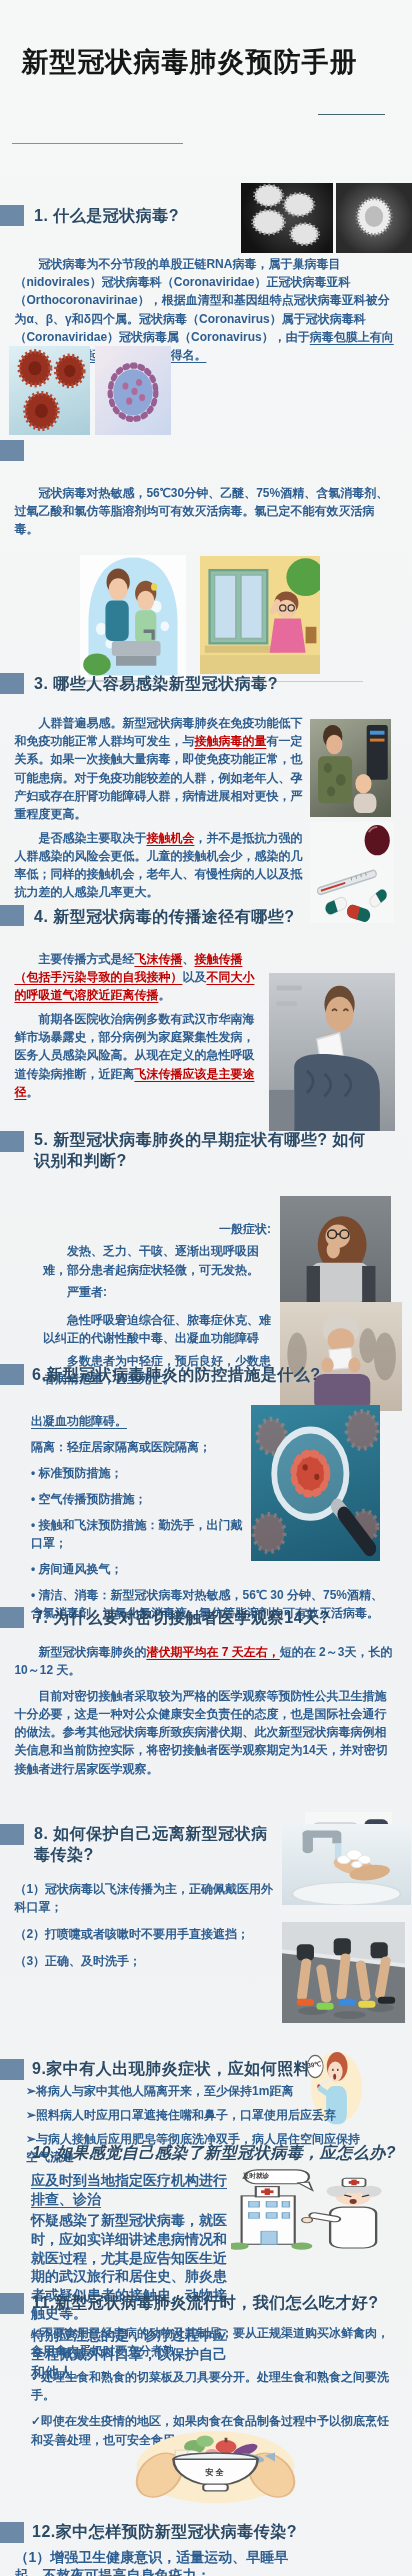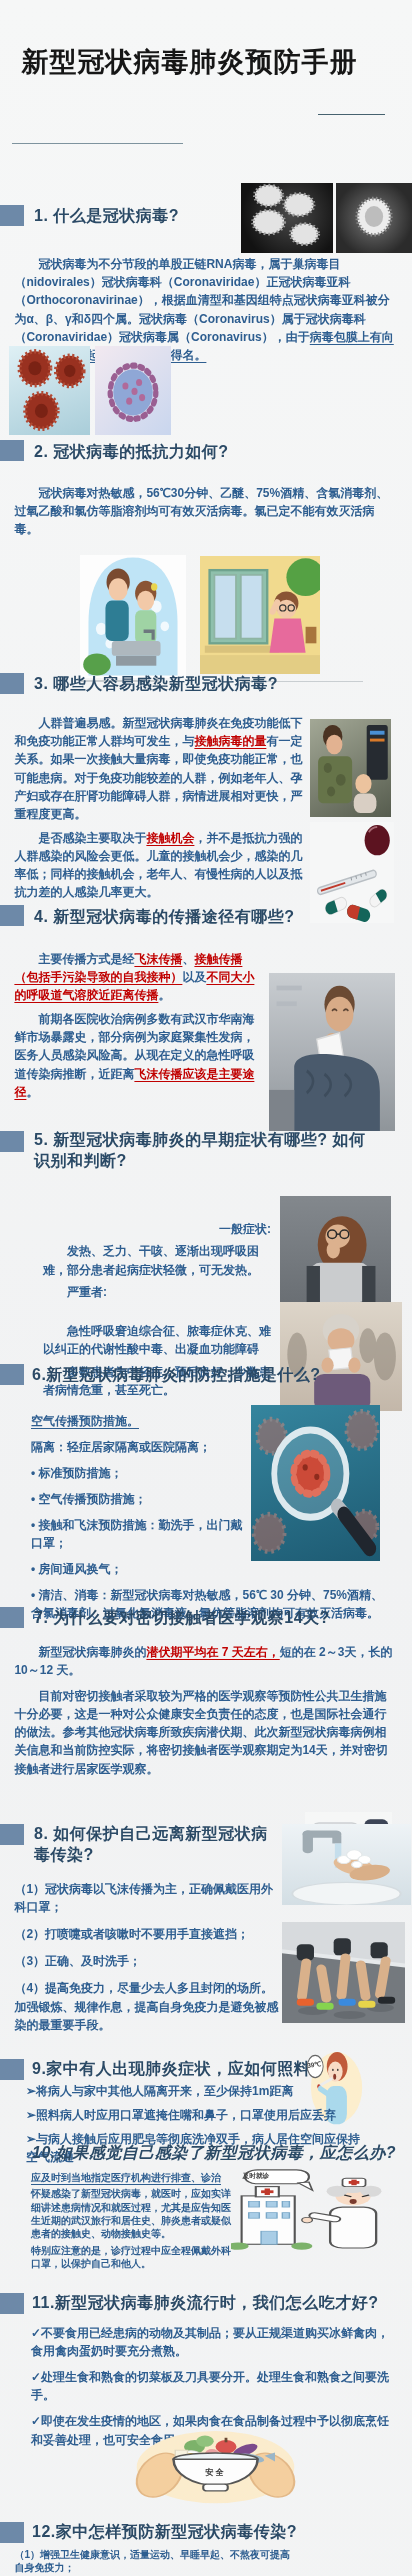--- a/index.html
+++ b/index.html
@@ -6,21 +6,21 @@
   #page{position:relative;width:412px;height:3424px;margin:0 auto;overflow:hidden;
         background:linear-gradient(180deg,#f6f7f7 0%,#f1f2f3 45%,#f4f5f5 100%);
         font-family:"Liberation Sans",sans-serif;}
   .main-title{position:absolute;left:21.6px;top:44px;width:371px;margin:0;color:#161616;
         font-size:27px;font-weight:700;letter-spacing:1px;white-space:nowrap;}
   .hline{position:absolute;height:1px;background:#62808f;}
   .marker{position:absolute;left:0;width:24px;height:20.6px;background:#6d89a8;}
   .stitle{position:absolute;margin:0;color:#2b4a66;font-size:16px;font-weight:700;line-height:1.32;letter-spacing:0.5px;}
   .btxt{position:absolute;color:#2e5e90;font-weight:600;}
   .f23{font-size:12px;line-height:1.52;}
-  .f22{font-size:10px;line-height:1.33;}
+  .f22{font-size:14px;line-height:1.33;}
   .ind{text-indent:2em;margin:0 0 5.2px 0;}
   p{margin:0;}
   .hl{color:#c00000;font-weight:700;text-decoration:underline;text-underline-offset:3.1px;text-decoration-thickness:1px;}
   .lu{font-weight:700;text-decoration:underline;text-underline-offset:3.1px;text-decoration-thickness:1px;}
   .bb{font-weight:800;}
   ul{list-style:none;margin:0;padding:0;}
   .ul6 li{margin:0 0 7.7px 0;} .ul6 .wide{width:357px;}
   .ul8 li{margin:0 0 8.8px 0;}
   .ul9 li{margin:0 0 5.7px 0;}
   .ul11 li{margin:0 0 7.7px 0;}
@@ -82,21 +82,20 @@
           <circle cx="40" cy="45" r="4"></circle>
           <circle cx="58" cy="41" r="4"></circle>
           <circle cx="62" cy="58" r="4"></circle>
           <circle cx="45" cy="62" r="4"></circle>
           <circle cx="52" cy="51" r="4"></circle>
         </g>
     </svg>
   </div>
 
   <div class="marker" style="top:440px;"></div>
-  <h2 class="stitle" style="left:34px;top:441px;width:330px;">2. 冠状病毒的抵抗力如何?</h2>
   <div class="btxt f23" style="left:14.4px;top:484px;width:383px;">
     <p class="ind" style="margin:0;">冠状病毒对热敏感，56℃30分钟、乙醚、75%酒精、含氯消毒剂、过氧乙酸和氯仿等脂溶剂均可有效灭活病毒。氯已定不能有效灭活病毒。</p>
   </div>
   <div class="ph" style="left:80px;top:555px;width:106px;height:123px;background:#fdfdfd;">
     <svg viewBox="0 0 100 100" preserveAspectRatio="none" aria-hidden="true">
       <path d="M50,2 C20,2 8,28 8,55 L8,98 L92,98 L92,55 C92,28 80,2 50,2 Z" fill="#bfe4f6"></path>
       <g fill="#ffffff" opacity="0.8">
           <circle cx="20" cy="60" r="5"></circle>
           <circle cx="28" cy="72" r="4"></circle>
           <circle cx="72" cy="42" r="5"></circle>
@@ -207,21 +206,21 @@
       <path d="M30,62 q10,6 0,14 M44,64 q10,6 0,14 M60,64 q10,6 0,14" stroke="#3d4c5c" stroke-width="2" fill="none"></path>
       <rect x="0" y="74" width="20" height="26" fill="#7d838a"></rect>
     </svg>
   </div>
 
   <div class="marker" style="top:1131px;"></div>
   <h2 class="stitle" style="left:34px;top:1129px;width:340px;">5. 新型冠状病毒肺炎的早期症状有哪些? 如何识别和判断?</h2>
   <div class="btxt f23" style="left:43px;top:1220px;width:228px;">
     <p class="ind" style="margin:0 0 4.1px;text-align:right;">一般症状:</p>
     <p class="ind" style="margin:0 0 4.1px;">发热、乏力、干咳、逐渐出现呼吸困难，部分患者起病症状轻微，可无发热。</p>
-    <p class="ind" style="margin:0 0 21px;">严重者:</p>
+    <p class="ind" style="margin:0 0 10px;">严重者:</p>
     <p class="ind" style="margin:0 0 4.1px;">急性呼吸窘迫综合征、脓毒症休克、难以纠正的代谢性酸中毒、出凝血功能障碍</p>
     <p class="ind" style="margin:0;">多数患者为中轻症，预后良好，少数患者病情危重，甚至死亡。</p>
   </div>
   <div class="ph" style="left:280px;top:1196px;width:111px;height:106px;background:linear-gradient(180deg,#83888d,#6a6f74);">
     <svg viewBox="0 0 100 100" preserveAspectRatio="none" aria-hidden="true">
       <ellipse cx="56" cy="46" rx="22" ry="27" fill="#7a4a2e"></ellipse>
       <circle cx="52" cy="38" r="11" fill="#dcb18e"></circle>
       <circle cx="47" cy="36" r="4" fill="none" stroke="#2a2a2a" stroke-width="1.4"></circle>
       <circle cx="58" cy="36" r="4" fill="none" stroke="#2a2a2a" stroke-width="1.4"></circle>
       <path d="M51,36 h3" stroke="#2a2a2a" stroke-width="1.4"></path>
@@ -243,21 +242,21 @@
       <polygon points="40,44 58,42 60,60 42,62" fill="#f5f5f5" stroke="#dddddd" stroke-width="1"></polygon>
       <ellipse cx="39" cy="58" rx="5" ry="7" fill="#dcb190"></ellipse>
         <ellipse cx="61" cy="58" rx="5" ry="7" fill="#dcb190"></ellipse>
       <rect x="28" y="66" width="46" height="34" rx="8" fill="#6d5a7a"></rect>
     </svg>
   </div>
 
   <div class="marker" style="top:1364px;"></div>
   <h2 class="stitle" style="left:32px;top:1364px;width:371px;">6.新型冠状病毒肺炎的防控措施是什么?</h2>
   <div class="btxt f23" style="left:31px;top:1412px;width:222px;">
-    <p class="lu" style="margin:0 0 7.7px;">空气传播预防措施。</p>
+    <p class="lu" style="margin:0 0 7.7px;">出凝血功能障碍。</p>
     <p style="margin:0 0 7.7px;">隔离：轻症居家隔离或医院隔离；</p>
     <ul class="ul6">
       <li>• 标准预防措施；</li>
       <li>• 空气传播预防措施；</li>
       <li>• 接触和飞沫预防措施：勤洗手，出门戴口罩；</li>
       <li>• 房间通风换气；</li>
       <li class="wide">• 清洁、消毒：新型冠状病毒对热敏感，56℃ 30 分钟、75%酒精、含氯消毒剂、过氧化氢消毒液，氯仿等脂溶剂均可有效灭活病毒。</li>
     </ul>
   </div>
   <div class="ph" style="left:251px;top:1405px;width:129px;height:156px;background:linear-gradient(160deg,#35859e,#1d5a72);">
@@ -320,21 +319,20 @@
           <circle cx="64" cy="44" r="5"></circle>
           <circle cx="58" cy="50" r="4"></circle>
         </g>
     </svg>
   </div>
   <div class="btxt f23" style="left:14.4px;top:1880px;width:270px;">
     <ul class="ul8">
       <li>（1）冠状病毒以飞沫传播为主，正确佩戴医用外科口罩；</li>
       <li>（2）打喷嚏或者咳嗽时不要用手直接遮挡；</li>
       <li>（3）正确、及时洗手；</li>
-      <li>（4）提高免疫力，尽量少去人多且封闭的场所。加强锻炼、规律作息，提高自身免疫力是避免被感染的最重要手段。</li>
     </ul>
   </div>
   <div class="ph" style="left:282px;top:1922px;width:123px;height:101px;background:#d7dadd;">
     <svg viewBox="0 0 100 100" preserveAspectRatio="none" aria-hidden="true">
       <polygon points="0,30 100,44 100,100 0,100" fill="#74797e"></polygon>
       <polygon points="0,27 100,41 100,45 0,31" fill="#e6e9eb"></polygon>
       <g fill="#5a5f64" opacity="0.5">
           <ellipse cx="25" cy="88" rx="12" ry="4"></ellipse>
           <ellipse cx="55" cy="92" rx="13" ry="4"></ellipse>
           <ellipse cx="80" cy="85" rx="11" ry="4"></ellipse>

